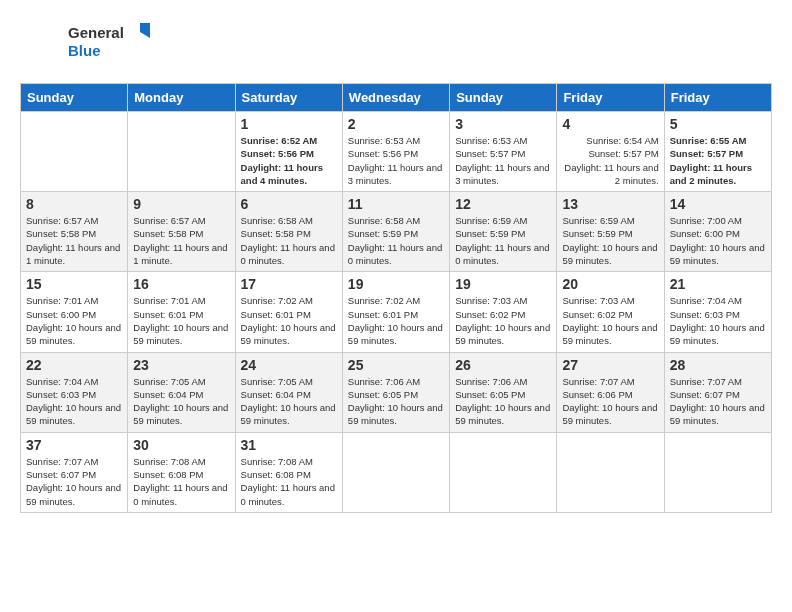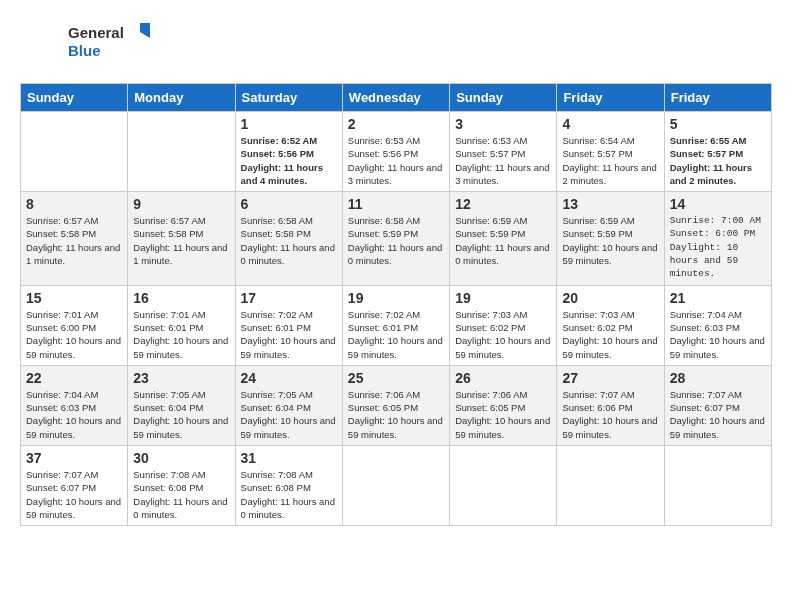--- a/index.html
+++ b/index.html
@@ -122,21 +122,21 @@
 Daylight: 11 hours and 3 minutes.</div>
         </td>
         <td data-name="calendar-cell">
           <span class="day-number" data-name="day-number">3</span>
           <div class="day-info" data-name="day-info" style="white-space: pre-line;">Sunrise: 6:53 AM
 Sunset: 5:57 PM
 Daylight: 11 hours and 3 minutes.</div>
         </td>
         <td data-name="calendar-cell">
           <span class="day-number" data-name="day-number">4</span>
-          <div class="day-info" data-name="day-info" style="white-space: pre-line;">Sunrise: 6:54 AM
+          <div class="day-info" data-name="day-info" style="white-space: pre-line; text-align: right;">Sunrise: 6:54 AM
 Sunset: 5:57 PM
 Daylight: 11 hours and 2 minutes.</div>
         </td>
         <td data-name="calendar-cell">
           <span class="day-number" data-name="day-number">5</span>
           <div class="day-info" data-name="day-info" style="white-space: pre-line; font-weight: bold;">Sunrise: 6:55 AM
 Sunset: 5:57 PM
 Daylight: 11 hours and 2 minutes.</div>
         </td>
       </tr>
@@ -172,21 +172,21 @@
 Daylight: 11 hours and 0 minutes.</div>
         </td>
         <td data-name="calendar-cell">
           <span class="day-number" data-name="day-number">13</span>
           <div class="day-info" data-name="day-info" style="white-space: pre-line;">Sunrise: 6:59 AM
 Sunset: 5:59 PM
 Daylight: 10 hours and 59 minutes.</div>
         </td>
         <td data-name="calendar-cell">
           <span class="day-number" data-name="day-number">14</span>
-          <div class="day-info" data-name="day-info" style="white-space: pre-line; font-family: Liberation Mono, monospace;">Sunrise: 7:00 AM
+          <div class="day-info" data-name="day-info" style="white-space: pre-line;">Sunrise: 7:00 AM
 Sunset: 6:00 PM
 Daylight: 10 hours and 59 minutes.</div>
         </td>
       </tr>
       <tr data-name="calendar-week-3">
         <td data-name="calendar-cell">
           <span class="day-number" data-name="day-number">15</span>
           <div class="day-info" data-name="day-info" style="white-space: pre-line;">Sunrise: 7:01 AM
 Sunset: 6:00 PM
 Daylight: 10 hours and 59 minutes.</div>

